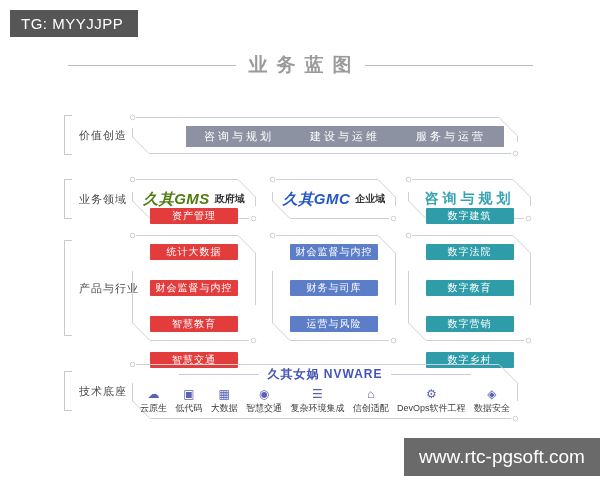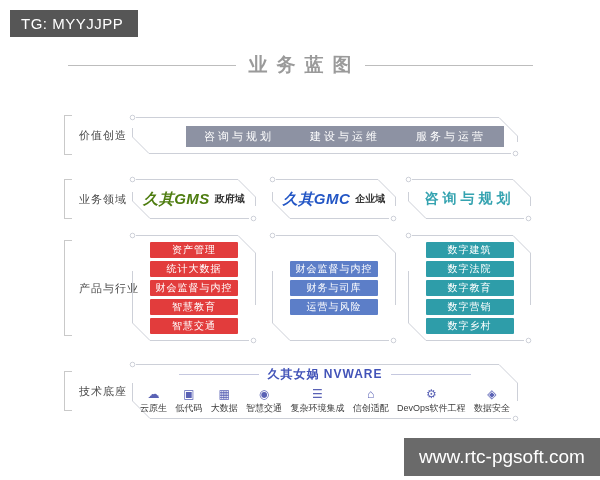--- a/index.html
+++ b/index.html
@@ -38,21 +38,21 @@
   
   .brand-wrap{position:absolute;inset:0;display:flex;align-items:center;justify-content:center;gap:5px;}
   .brand-name{font-weight:bold;font-style:italic;font-size:15px;letter-spacing:.5px;}
   .brand-gms{color:#4d7c0f;}
   .brand-gmc{color:#2356c5;}
   .brand-innov{color:#35a3b0;font-style:normal;font-size:14px;letter-spacing:4px;}
   .brand-tag{font-size:10px;color:#333;font-weight:bold;}
 
   
   .pcol{position:absolute;inset:6px 0;display:flex;flex-direction:column;align-items:center;
-        justify-content:center;gap:3px;}
+        justify-content:center;gap:20px;}
   .pbox{width:88px;height:16px;line-height:16px;font-size:10px;color:#fff;text-align:center;
         letter-spacing:1px;border-radius:1px;}
   .pbox.red{background:#e23c3c;}
   .pbox.blue{background:#5c7ec8;}
   .pbox.teal{background:#2e9da9;}
 
   
   .plat-head{position:absolute;top:6px;left:0;right:0;display:flex;align-items:center;
              justify-content:center;gap:8px;}
   .plat-line{width:80px;height:1px;background:#c5c8df;}

